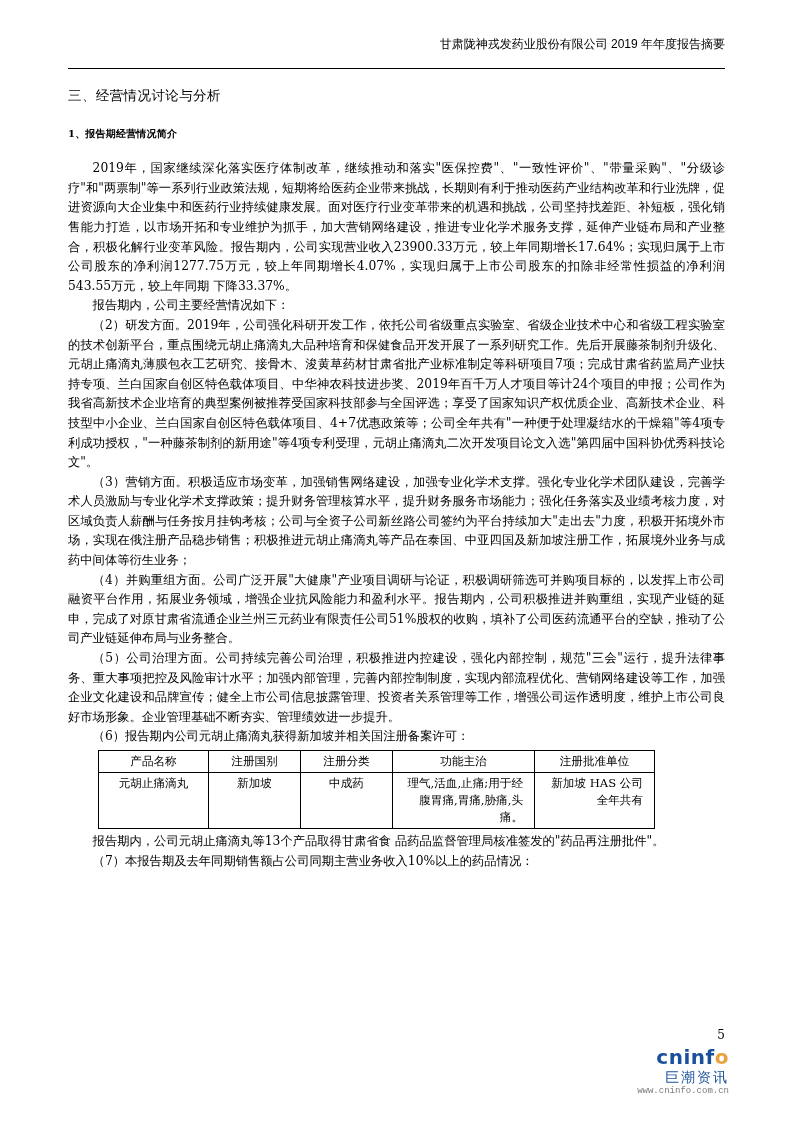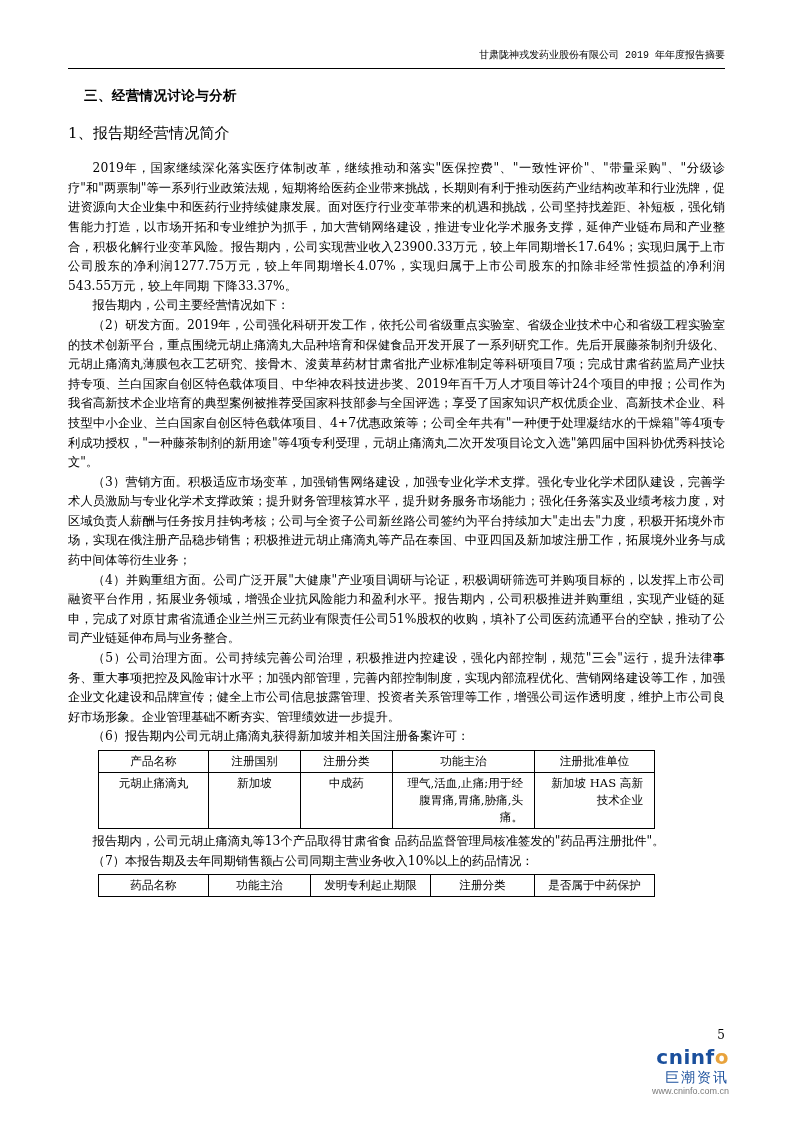--- a/index.html
+++ b/index.html
@@ -13,26 +13,26 @@
     background: #ffffff;
     position: relative;
     margin: 0 auto;
     font-family: "DejaVu Serif", "Liberation Serif", serif;
     color: #000000;
     overflow: hidden;
     box-sizing: border-box;
   }
   .header {
     position: absolute;
-    top: 48px;
+    top: 36px;
     left: 68px;
     right: 68px;
     text-align: right;
-    font-size: 10px;
-    font-family: Liberation Mono, monospace;
+    font-size: 12px;
+    font-family: Liberation Sans, sans-serif;
     color: #000;
     padding-bottom: 5px;
   }
   .header-rule {
     position: absolute;
     top: 68px;
     left: 68px;
     right: 68px;
     border-bottom: 1px solid #000;
     height: 0;
@@ -40,28 +40,28 @@
   .content {
     position: absolute;
     top: 86px;
     left: 68px;
     width: 657px;
     font-size: 12.3px;
     line-height: 19.6px;
     text-align: justify;
   }
   .h-sec {
-    font-weight: bold;
+    font-weight: normal;
     font-size: 13.5px;
-    margin: 0 0 18px 16px;
+    margin: 0 0 18px 0;
     letter-spacing: 0.4px;
   }
   .h-sub {
-    font-weight: normal;
-    font-size: 15px;
+    font-weight: bold;
+    font-size: 10px;
     margin: 16px 0 16px 0;
     letter-spacing: 0.2px;
   }
   p.para {
     margin: 0;
     text-indent: 2em;
     text-align: justify;
     text-justify: inter-ideograph;
   }
   .tbl {
@@ -110,21 +110,21 @@
   }
   .cninf-cn {
     font-size: 14px;
     color: #1a4f9c;
     letter-spacing: 2px;
     font-family: "DejaVu Sans", "Liberation Sans", sans-serif;
   }
   .cninf-url {
     font-size: 9px;
     color: #7a7a7a;
-    font-family: Liberation Sans, sans-serif;
+    font-family: Liberation Mono, monospace;
     margin-top: 1px;
     text-align: right;
   }
 </style>
 </head>
 <body>
 
 <div class="page">
 
   <div class="header">甘肃陇神戎发药业股份有限公司 2019 年年度报告摘要</div>
@@ -159,46 +159,28 @@
           <td>功能主治</td>
           <td>注册批准单位</td>
         </tr>
       </thead>
       <tbody>
         <tr>
           <td>元胡止痛滴丸</td>
           <td>新加坡</td>
           <td>中成药</td>
           <td class="lft">理气,活血,止痛;用于经腹胃痛,胃痛,胁痛,头痛。</td>
-          <td class="lft">新加坡 HAS 高新技术企业</td>
+          <td class="lft">新加坡 HAS 公司全年共有</td>
         </tr>
       </tbody>
     </table>
 
     <p class="para">报告期内，公司元胡止痛滴丸等13个产品取得甘肃省食 品药品监督管理局核准签发的"药品再注册批件"。</p>
     <p class="para">（7）本报告期及去年同期销售额占公司同期主营业务收入10%以上的药品情况：</p>
 
-    <table class="tbl">
-      <colgroup>
-        <col style="width:110px">
-        <col style="width:102px">
-        <col style="width:120px">
-        <col style="width:104px">
-        <col style="width:120px">
-      </colgroup>
-      <thead>
-        <tr>
-          <td>药品名称</td>
-          <td>功能主治</td>
-          <td>发明专利起止期限</td>
-          <td>注册分类</td>
-          <td>是否属于中药保护</td>
-        </tr>
-      </thead>
-    </table>
 
   </div>
 
   <div class="page-num">5</div>
 
   <div class="footer-logo">
     <div class="cninf"><span>cninf</span><span class="dot">o</span></div>
     <div class="cninf-cn">巨潮资讯</div>
     <div class="cninf-url">www.cninfo.com.cn</div>
   </div>

